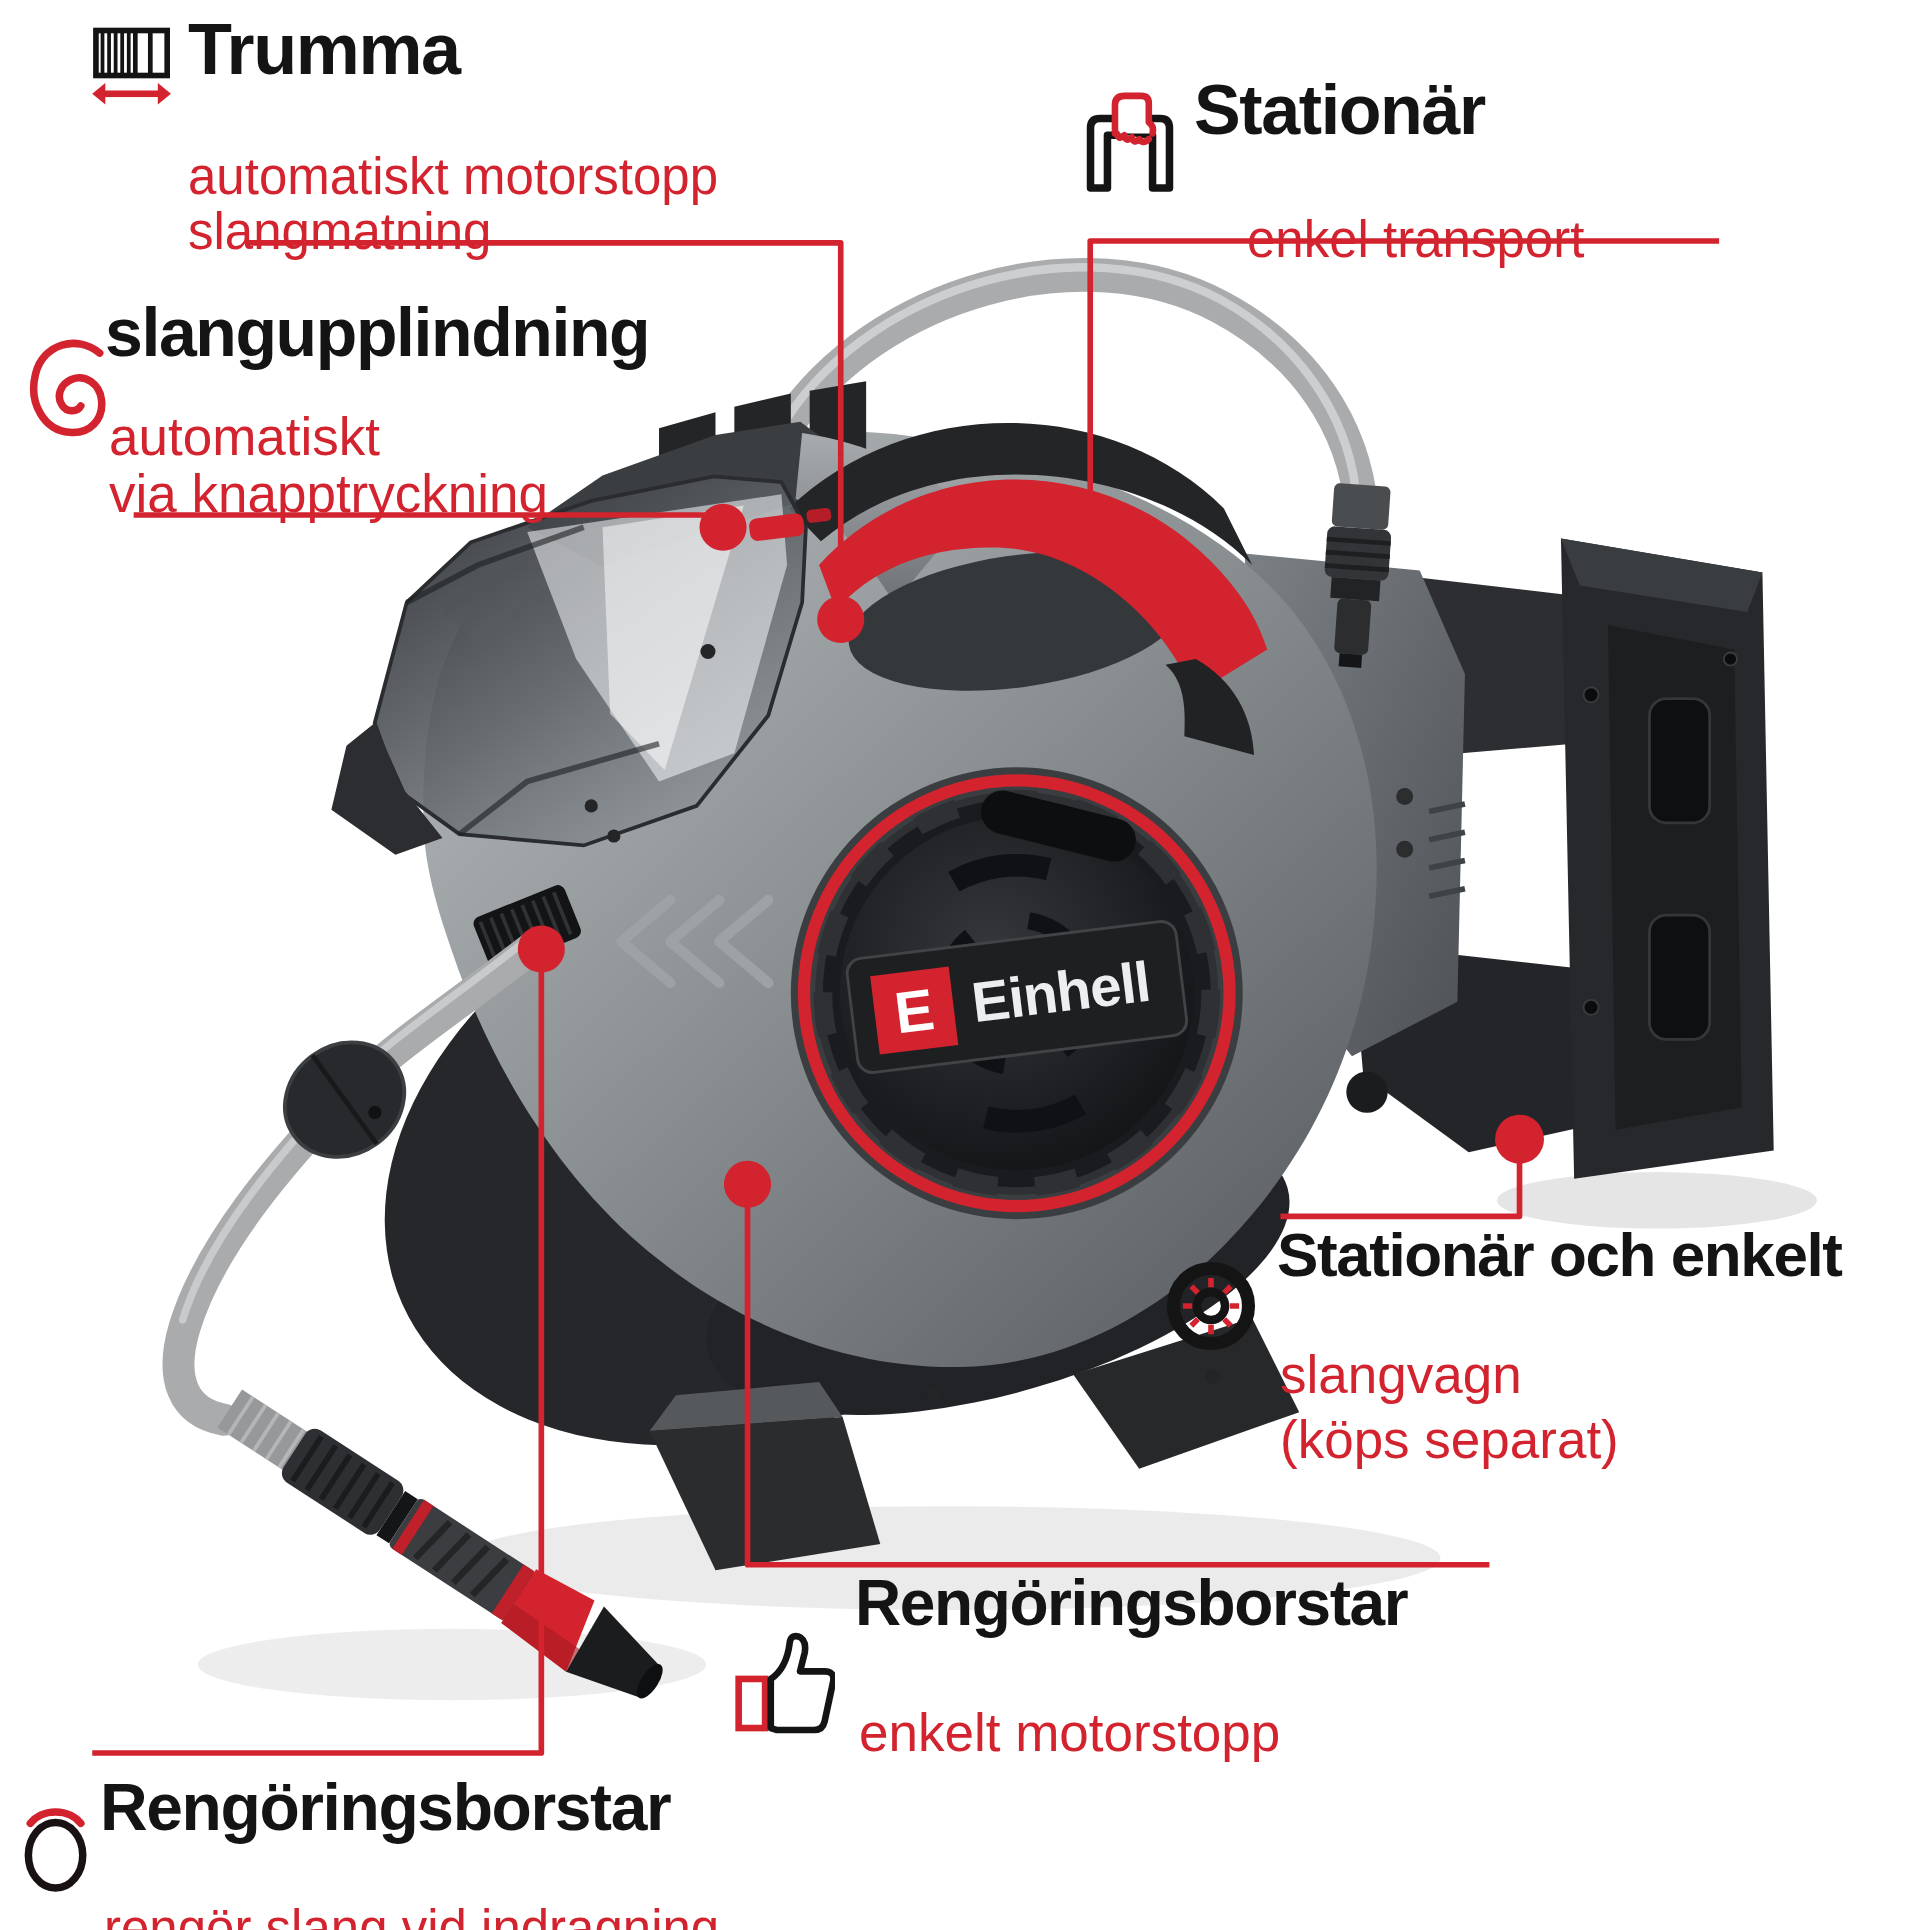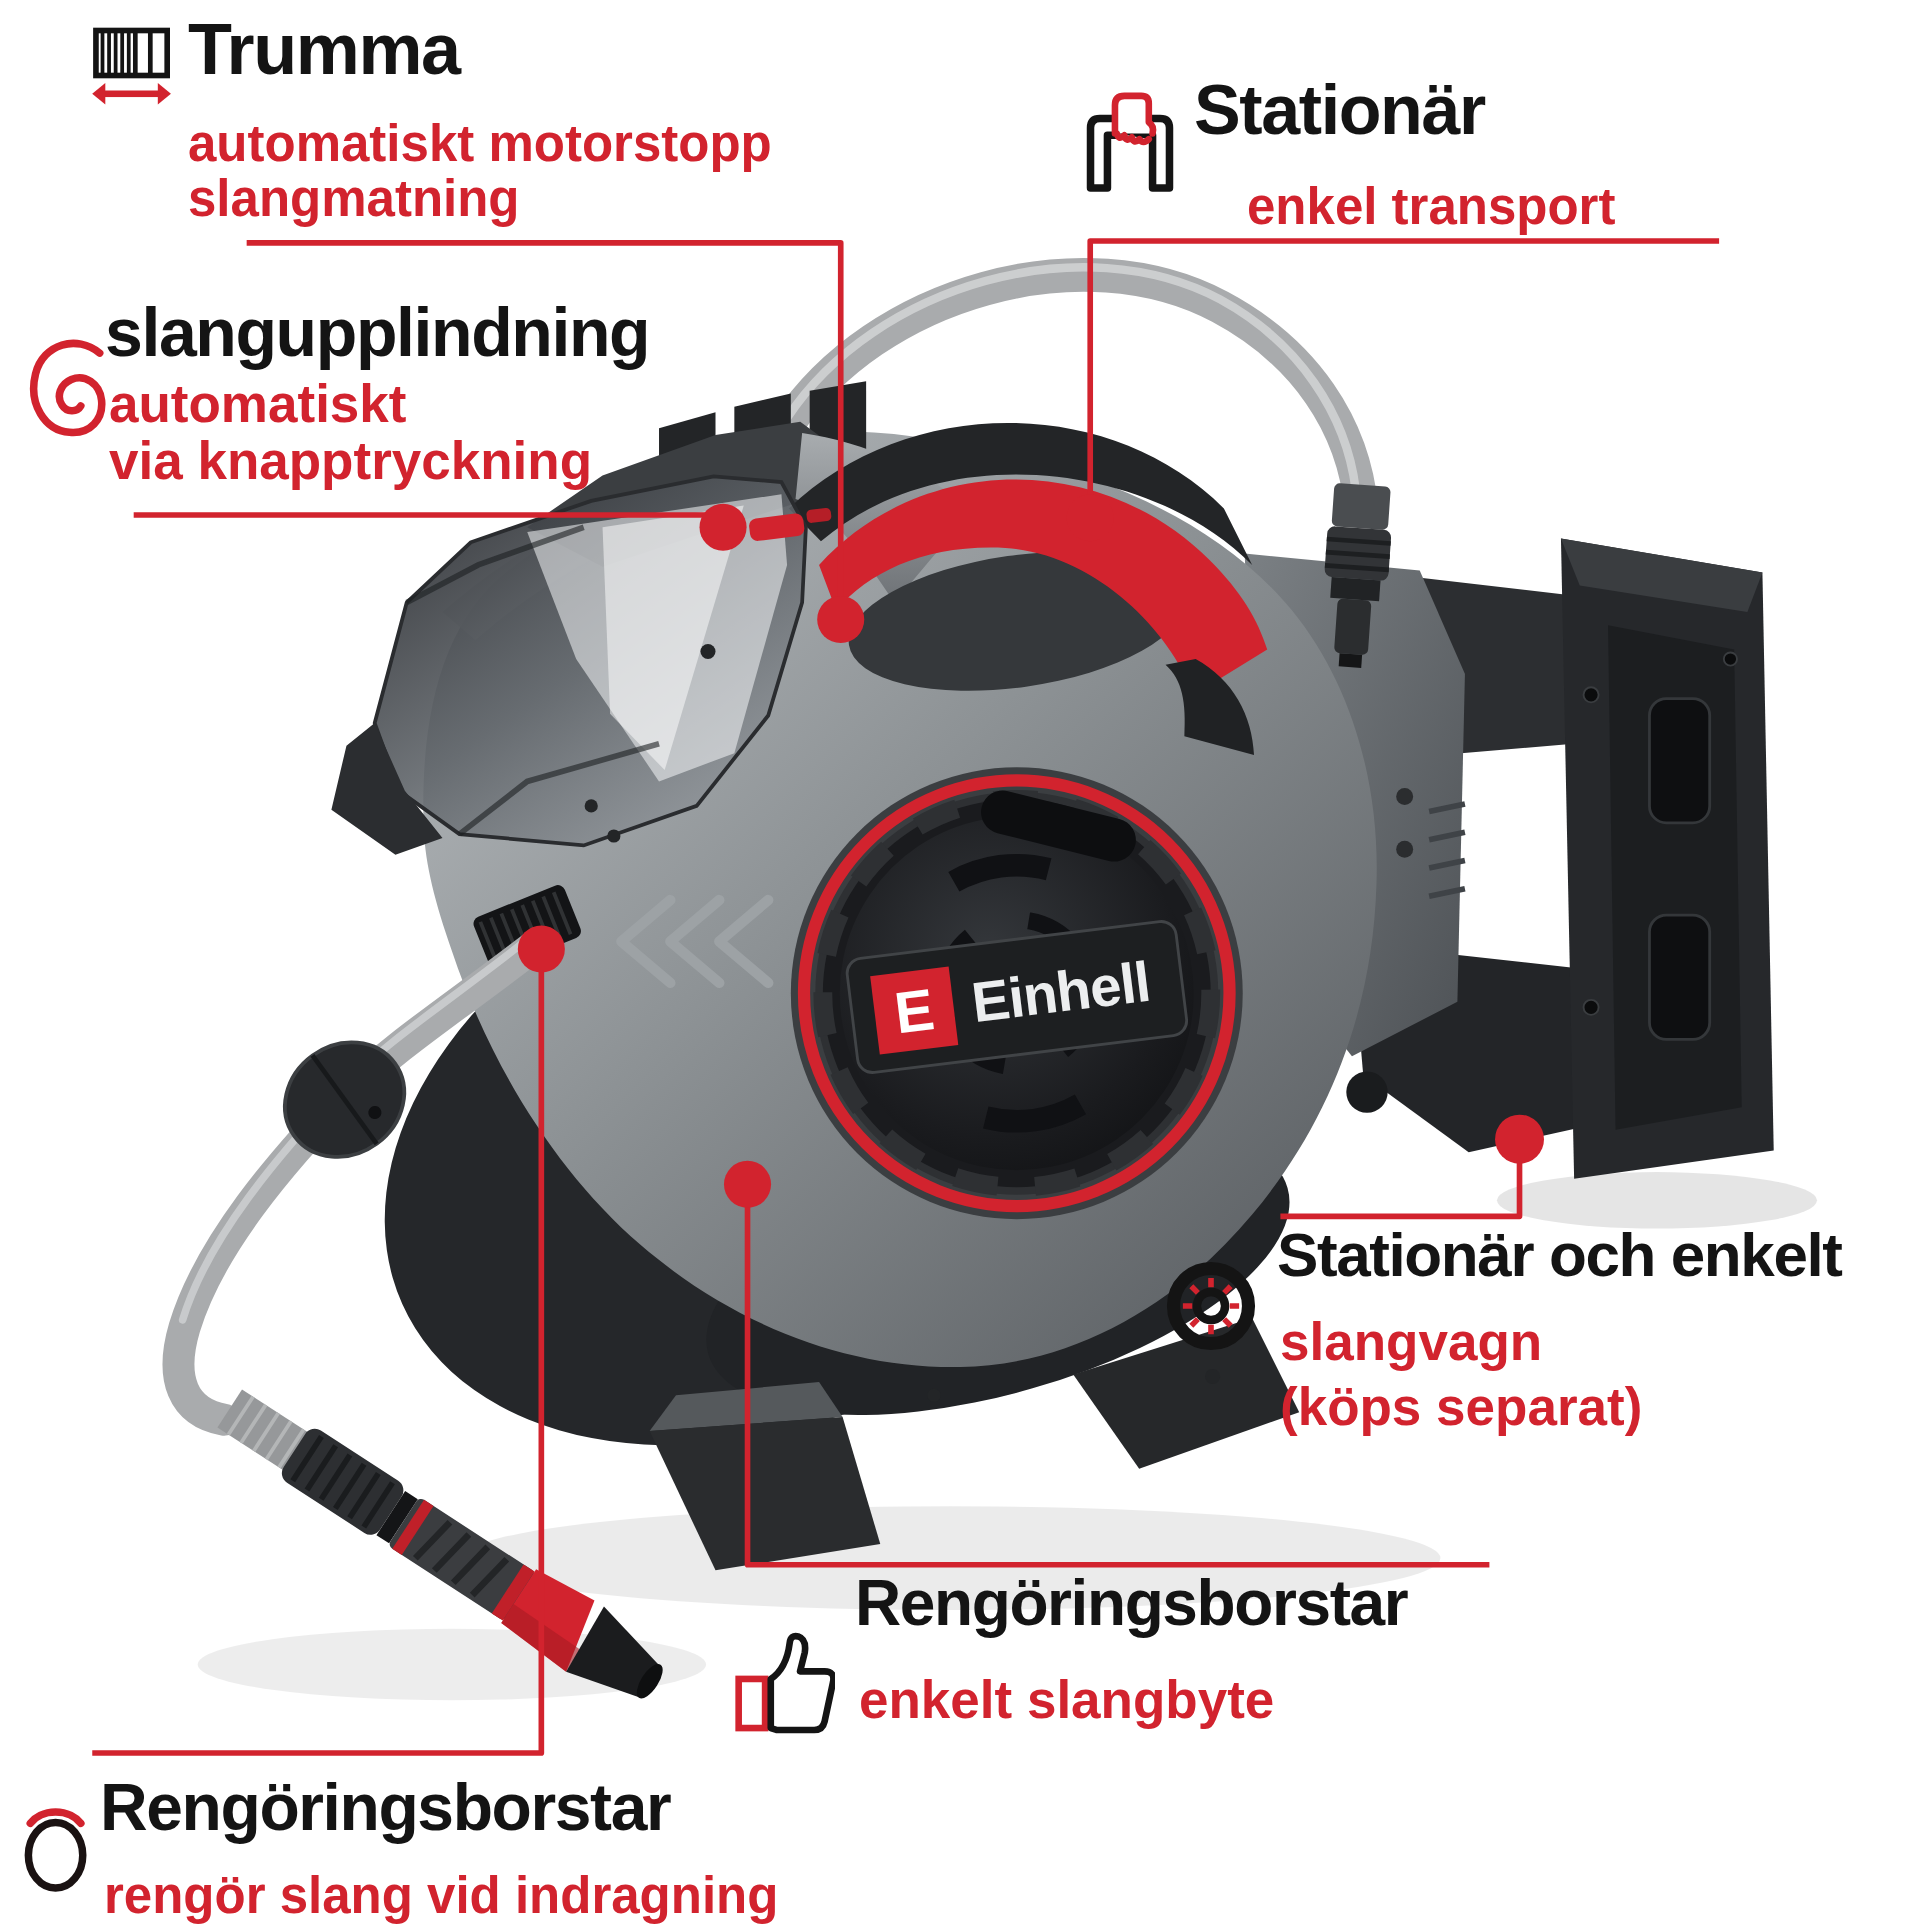--- a/index.html
+++ b/index.html
@@ -7,21 +7,21 @@
     position:relative;width:1930px;height:1930px;background:#ffffff;overflow:hidden;
     font-family:"Liberation Sans",sans-serif;
   }
   #product-svg{position:absolute;left:0;top:0;width:1930px;height:1930px;}
   .label{position:absolute;font-weight:700;}
   .label .title{
     position:absolute;color:#141414;font-weight:700;white-space:nowrap;
     letter-spacing:-1.4px;line-height:1;
   }
   .label .sub{
-    position:absolute;color:#d2232e;font-weight:700;white-space:nowrap;line-height:1.08;
+    position:absolute;color:#d2232e;font-weight:400;white-space:nowrap;line-height:1.08;margin-top:33px;
   }
   .label .icon{position:absolute;}
   
   #lbl-trumma{left:92px;top:11.3px;}
   #lbl-trumma .icon{left:0;top:11.3px;}
   #lbl-trumma .title{left:96px;top:1.9px;font-size:72px;}
   #lbl-trumma .sub{left:96px;top:105px;font-size:51px;}
   
   #lbl-slang{left:26px;top:298px;}
   #lbl-slang .icon{left:1.9px;top:38px;}
@@ -312,21 +312,21 @@
     </div>
   </div>
 
   <div class="label" id="lbl-service">
     <svg class="icon" width="102" height="121" viewBox="0 0 108 128">
       <rect x="6" y="56" width="28" height="52" fill="#ffffff" stroke="#d2232e" stroke-width="7"></rect>
       <path d="M 40,108 V 56 C 52,48 58,34 60,18 q 1,-9 9,-7 q 9,3 7,17 l -5,20 h 26 q 11,0 9,11 l -9,42 q -2,9 -11,9 H 46 Z" fill="#ffffff" stroke="#141414" stroke-width="7" stroke-linejoin="round"></path>
     </svg>
     <div class="title">Rengöringsborstar</div>
     <div class="sub">
-      <div>enkelt slangbyte</div>
+      <div>enkelt motorstopp</div>
     </div>
   </div>
 
   <div class="label" id="lbl-borstar">
     <svg class="icon" width="75" height="98" viewBox="0 0 80 104">
       <path d="M 12,30 A 32,26 0 0 1 66,30" fill="none" stroke="#d2232e" stroke-width="8" stroke-linecap="round"></path>
       <ellipse cx="39" cy="64" rx="29" ry="35" fill="none" stroke="#1a1212" stroke-width="8"></ellipse>
     </svg>
     <div class="title">Rengöringsborstar</div>
     <div class="sub">

